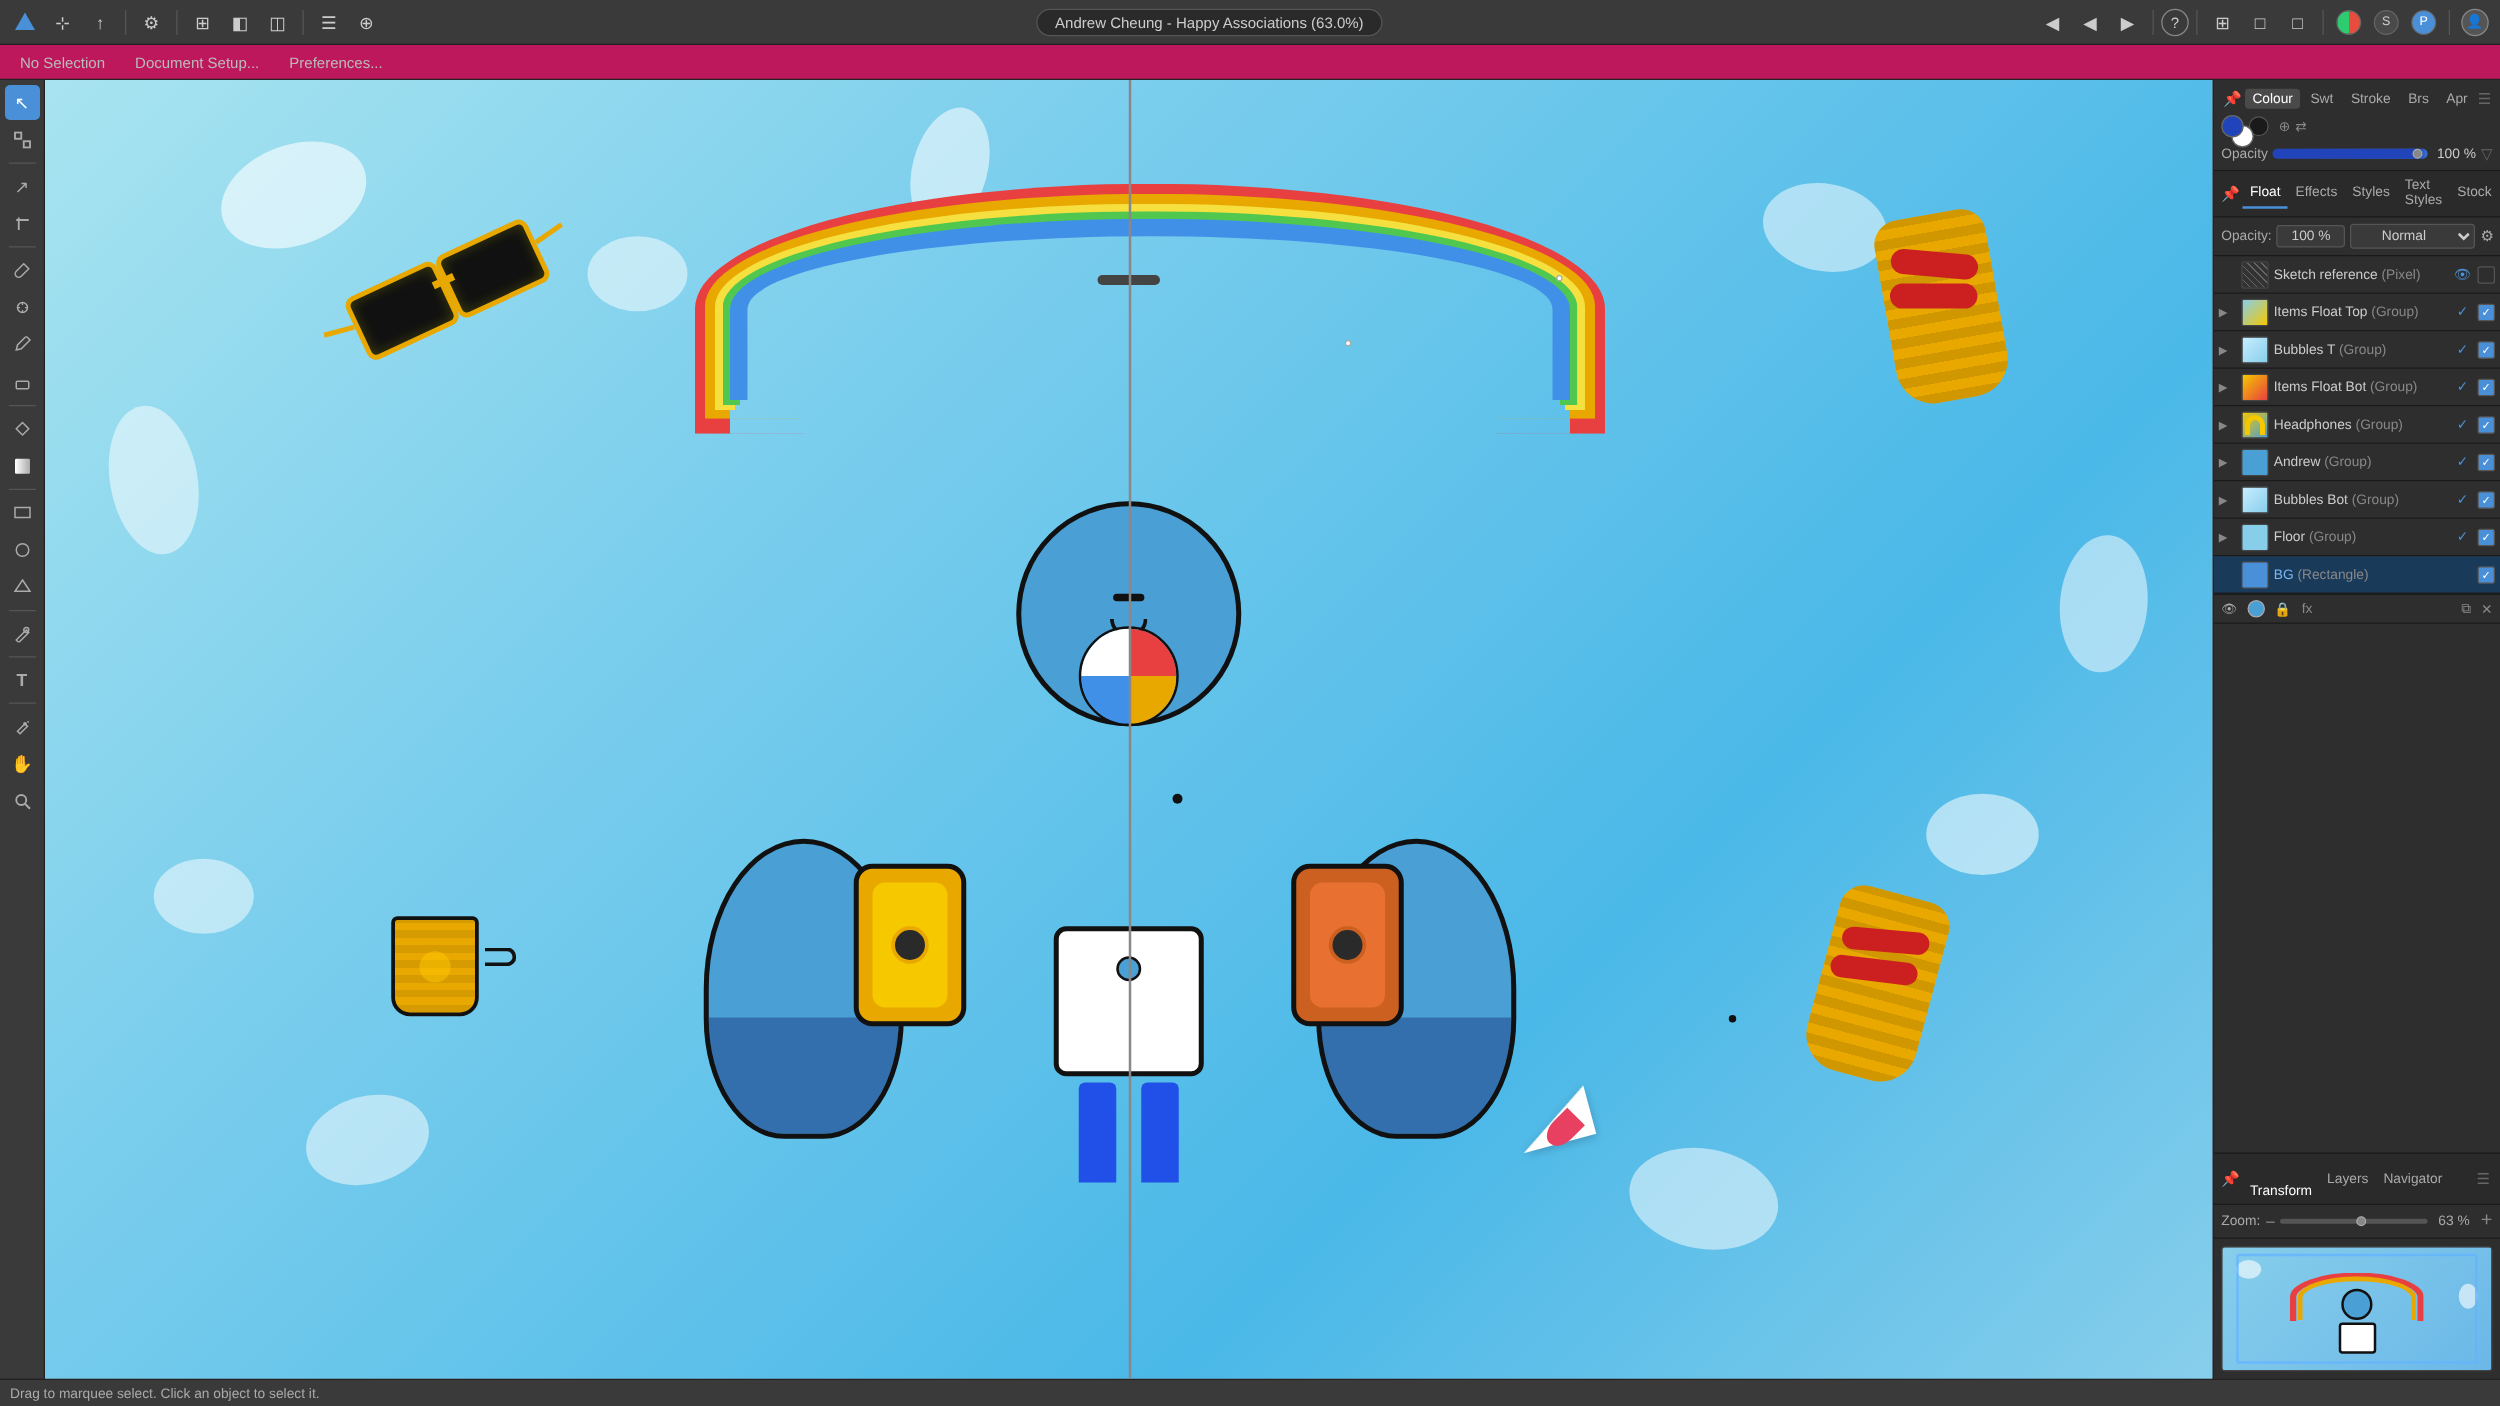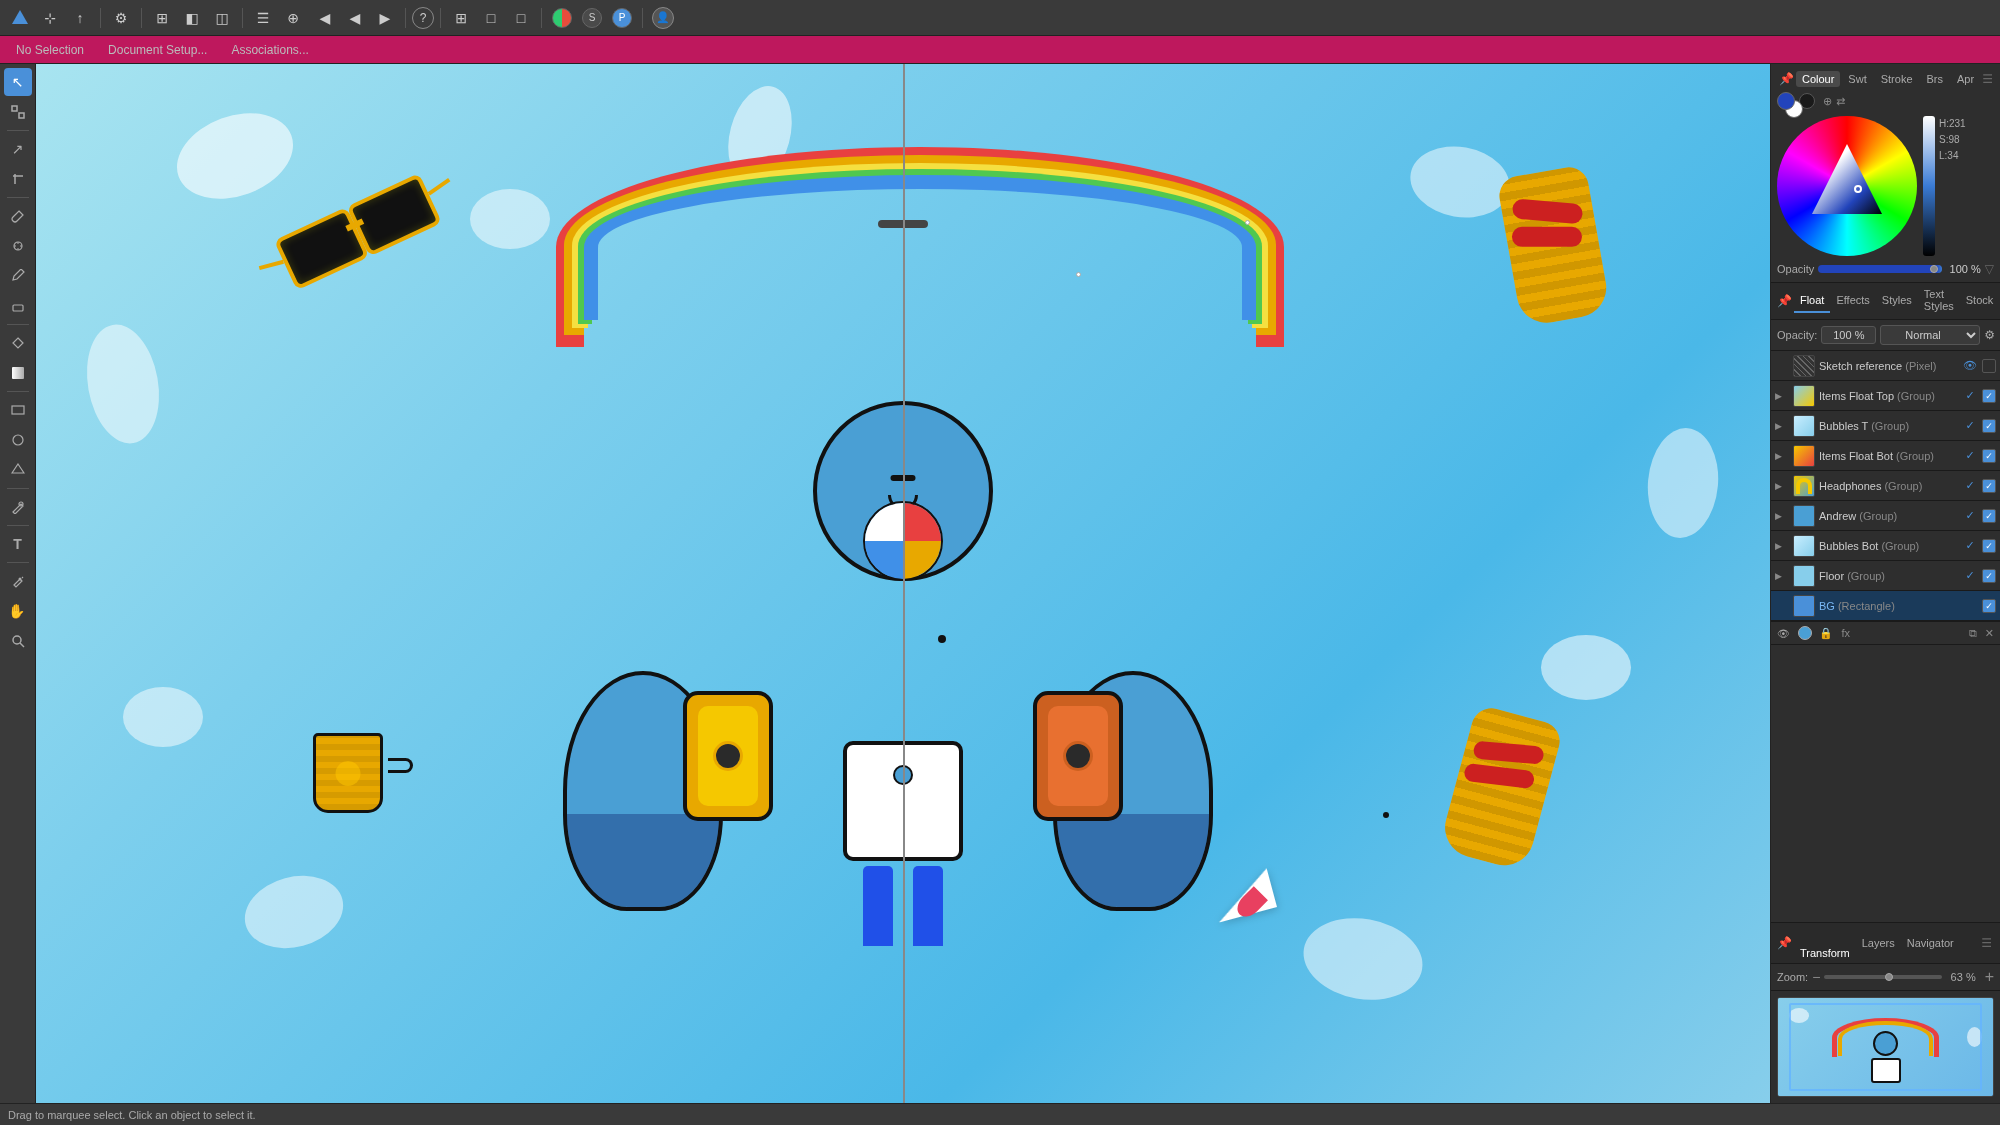--- a/index.html
+++ b/index.html
@@ -262,20 +262,23 @@
     <button class="toolbar-icon-btn">⚙</button>
     <div class="toolbar-separator"></div>
     <button class="toolbar-icon-btn">⊞</button>
     <button class="toolbar-icon-btn">◧</button>
     <button class="toolbar-icon-btn">◫</button>
     <div class="toolbar-separator"></div>
     <button class="toolbar-icon-btn">☰</button>
     <button class="toolbar-icon-btn">⊕</button>
   </div>
 
+  <div class="title-area">
+    <div class="title-pill">Andrew Cheung - Happy Associations (63.0%)</div>
+  </div>
 
   <div class="top-right-group">
     <button class="toolbar-icon-btn">◀</button>
     <button class="toolbar-icon-btn">◀</button>
     <button class="toolbar-icon-btn">▶</button>
     <div class="toolbar-separator"></div>
     <button class="toolbar-icon-btn" style="border-radius:50%;border:1px solid #888;width:22px;height:22px;font-size:12px;">?</button>
     <div class="toolbar-separator"></div>
     <button class="toolbar-icon-btn">⊞</button>
     <button class="toolbar-icon-btn">□</button>
@@ -293,21 +296,21 @@
     <div class="toolbar-separator"></div>
     <button class="toolbar-icon-btn">
       <div style="width:22px;height:22px;border-radius:50%;background:#555;border:1px solid #888;display:flex;align-items:center;justify-content:center;color:#ccc;font-size:11px;">👤</div>
     </button>
   </div>
 </div>
 
 <div class="secondary-toolbar">
   <button class="sec-btn">No Selection</button>
   <button class="sec-btn">Document Setup...</button>
-  <button class="sec-btn">Associations...</button>
+  <button class="sec-btn">Preferences...</button>
 </div>
 
 <div class="main-layout">
 
   <div class="left-tools">
     <button class="tool-btn active">↖</button>
     <button class="tool-btn">
       <svg width="14" height="14" viewBox="0 0 14 14">
           <rect x="1" y="1" width="5" height="5" fill="none" stroke="#aaa" stroke-width="1.5"></rect>
           <rect x="8" y="8" width="5" height="5" fill="none" stroke="#aaa" stroke-width="1.5"></rect>
@@ -542,35 +545,20 @@
       <div class="color-pickers-row">
         <div style="position:relative;display:inline-block;">
           <div class="color-swatch-small" style="background:#fff;position:absolute;top:8px;left:8px;z-index:1;"></div>
           <div class="color-swatch-small" style="background:#2244bb;position:relative;z-index:2;"></div>
         </div>
         <div style="width:16px;height:16px;background:#1a1a1a;border-radius:50%;border:1px solid #555;"></div>
         <span style="font-size:11px;color:#888;cursor:pointer;margin-left:4px;">⊕</span>
         <span style="font-size:11px;color:#888;cursor:pointer;">⇄</span>
       </div>
 
-      <div class="color-wheel-container">
-        <div class="color-wheel">
-          <div style="position:absolute;top:50%;left:50%;width:90%;height:90%;border-radius:50%;transform:translate(-50%,-50%);background:conic-gradient(hsl(0,100%,50%),hsl(60,100%,50%),hsl(120,100%,50%),hsl(180,100%,50%),hsl(240,100%,50%),hsl(300,100%,50%),hsl(360,100%,50%));"></div>
-
-          <div style="position:absolute;top:50%;left:50%;width:70px;height:70px;transform:translate(-50%,-60%);clip-path:polygon(50% 0%,100% 100%,0% 100%);background:linear-gradient(to bottom right,white 30%,#2244bb 70%,black 100%);"></div>
-
-          <div style="position:absolute;top:52%;left:58%;width:8px;height:8px;border-radius:50%;border:2px solid white;transform:translate(-50%,-50%);"></div>
-        </div>
-        <div class="color-gradient-bar"></div>
-        <div class="hsl-values">
-          <div><span>H:</span><span>231</span></div>
-          <div><span>S:</span><span>98</span></div>
-          <div><span>L:</span><span>34</span></div>
-        </div>
-      </div>
 
       <div class="opacity-row">
         <span>Opacity</span>
         <div class="opacity-slider">
           <div style="position:absolute;left:0;top:0;bottom:0;right:0;border-radius:4px;background:linear-gradient(to right,#2244bb 0%,#2244bb 95%,transparent 100%);"></div>
           <div class="opacity-slider-thumb"></div>
         </div>
         <span class="opacity-value">100 %</span>
         <span style="color:#666;cursor:pointer;font-size:12px;">▽</span>
       </div>

